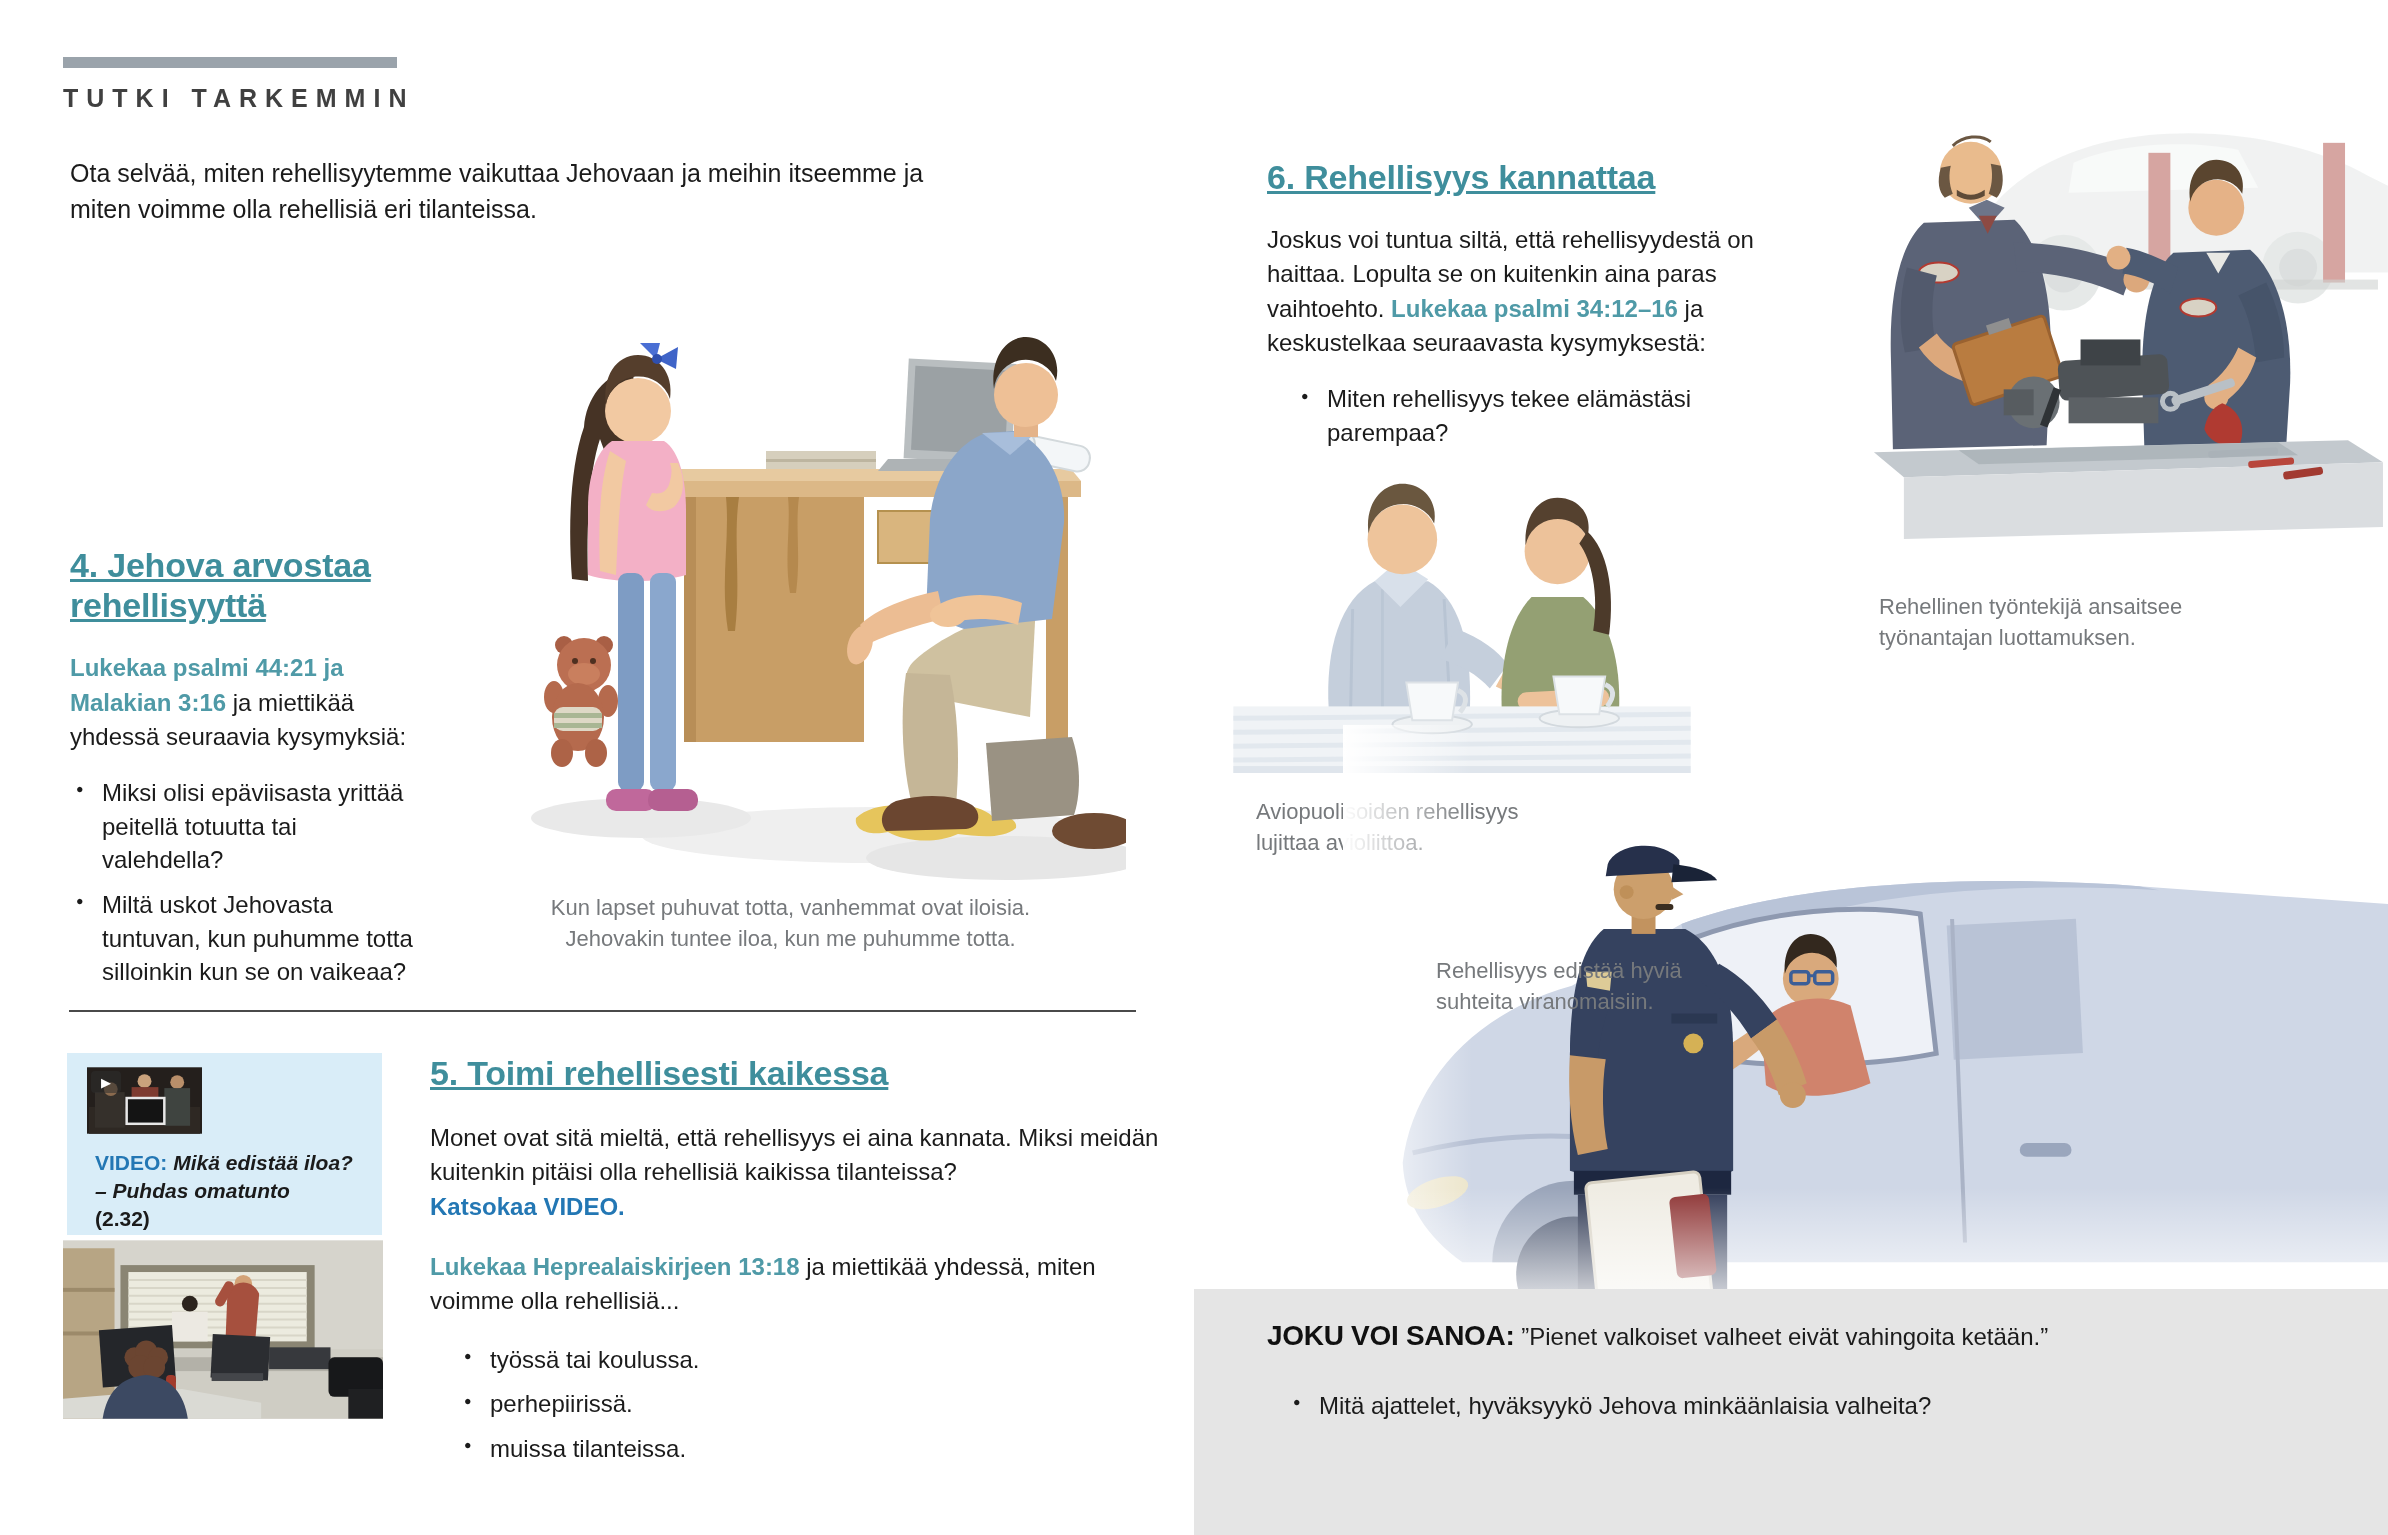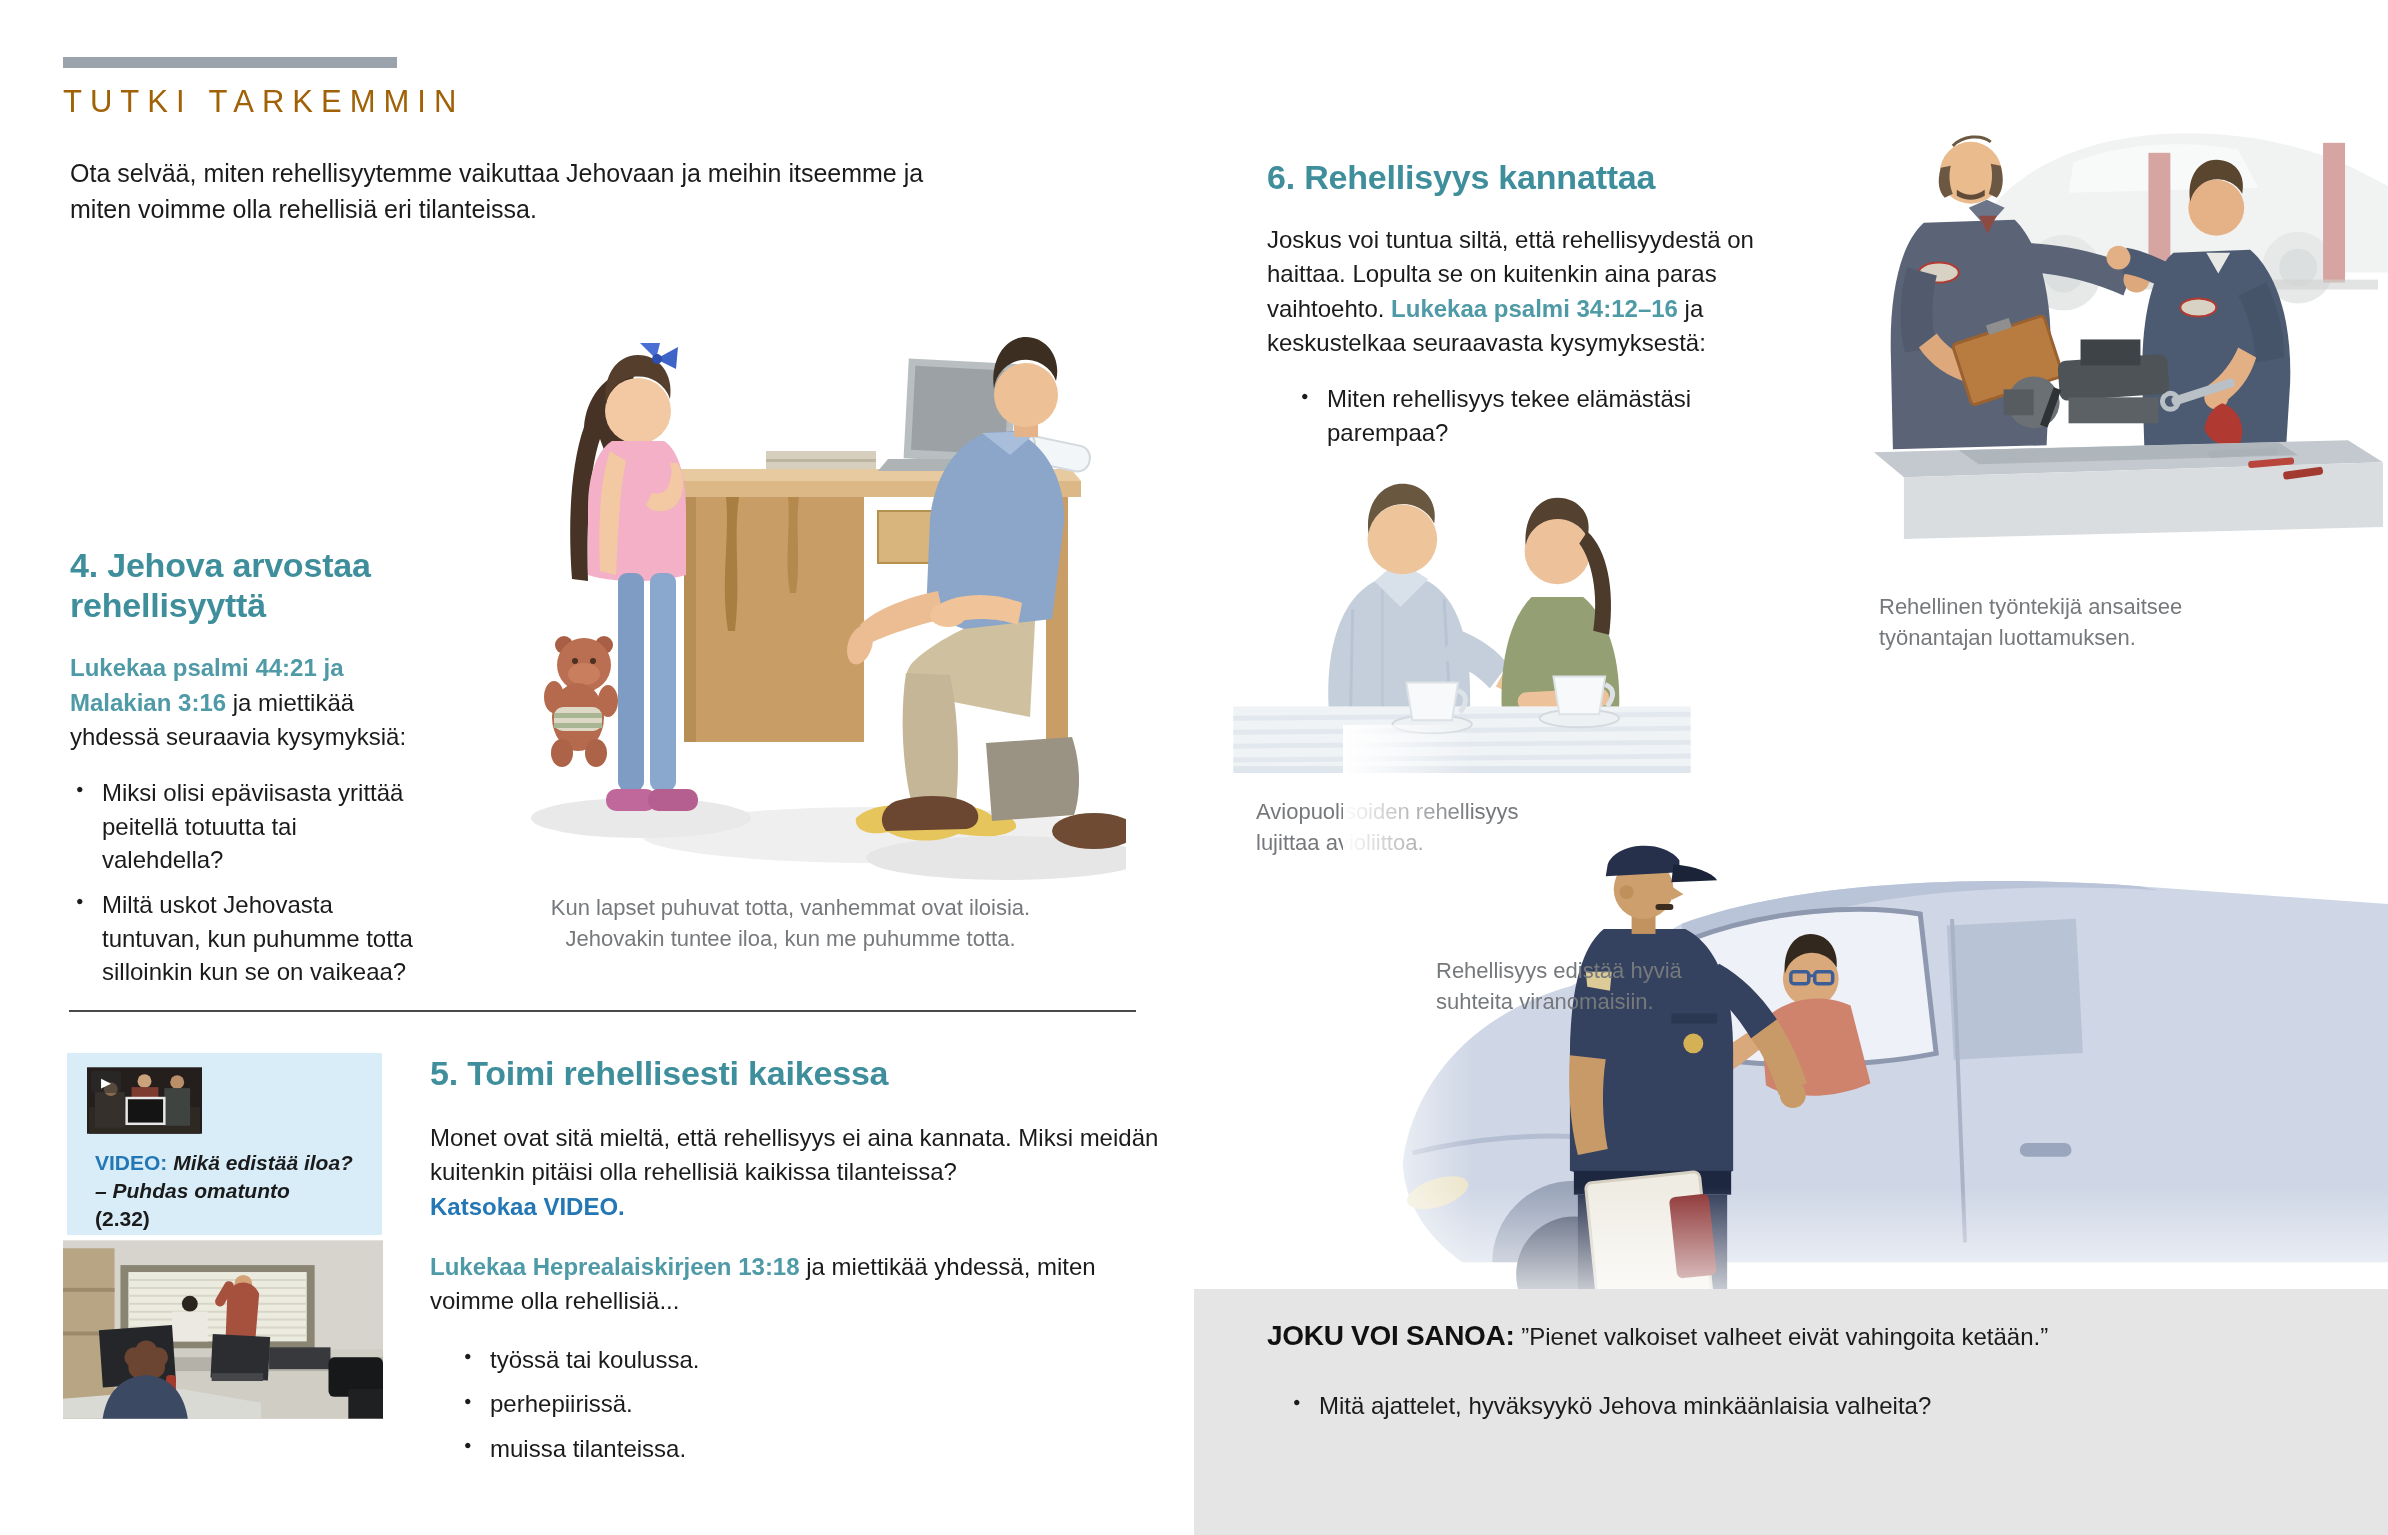--- a/index.html
+++ b/index.html
@@ -4,25 +4,25 @@
 <style>
   html,body{margin:0;padding:0;}
   body{
     width:2388px;height:1535px;position:relative;background:#ffffff;
     font-family:"Liberation Sans",sans-serif;color:#1b1b1b;
     -webkit-font-smoothing:antialiased;overflow:hidden;
   }
   .abs{position:absolute;}
   
   .kicker-bar{left:63px;top:57px;width:334px;height:11px;background:#9aa3ab;}
-  .kicker{left:63px;top:84px;font-size:31px;font-weight:400;letter-spacing:8px;color:#a16207;}
+  .kicker{left:63px;top:84px;font-size:25px;font-weight:700;letter-spacing:8px;color:#404040;}
   
   .body-txt{font-size:24px;line-height:1.43;color:#1b1b1b;}
   .intro{left:70px;top:155px;width:876px;font-size:25px;line-height:1.45;}
-  h2.sec{margin:0;font-size:34px;line-height:1.18;font-weight:700;color:#3f8e9c;letter-spacing:-0.2px;}
+  h2.sec{margin:0;font-size:34px;line-height:1.18;font-weight:700;color:#3f8e9c;letter-spacing:-0.2px;text-decoration:underline;}
   .tlink{color:#4f9aa7;font-weight:700;cursor:pointer;}
   .blink{color:#2377b4;font-weight:700;cursor:pointer;}
   .blink.block{display:block;}
   ul.bullets{margin:14px 0 0 0;padding:0;list-style:none;}
   ul.bullets li{position:relative;padding-left:32px;margin-bottom:11px;font-size:24px;line-height:1.4;}
   ul.bullets li::before{content:"●";position:absolute;left:6px;top:0.42em;font-size:0.52em;color:#1b1b1b;}
   .caption{font-size:22px;line-height:1.42;color:#76797c;}
   .divider{left:69px;top:1010px;width:1067px;height:2px;background:#4a4a4a;}
   
   .video-box{left:67px;top:1053px;width:315px;height:182px;background:#d9edf8;}

